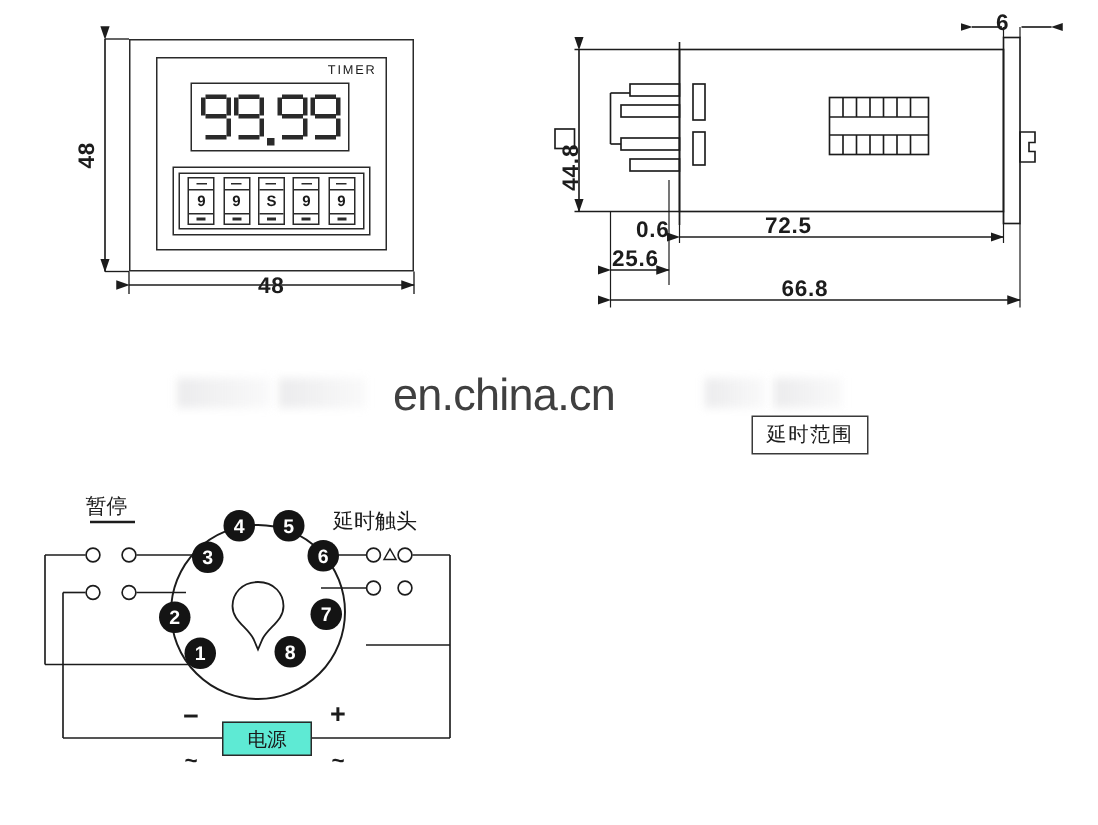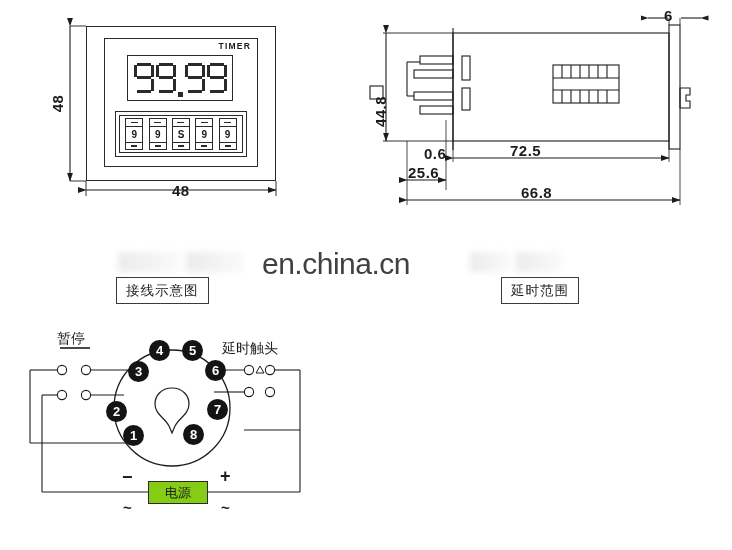--- a/index.html
+++ b/index.html
@@ -22,21 +22,21 @@
          font-family: "Liberation Sans", sans-serif; color:#1c1c1c; }
   .dim-v { transform-origin: center; transform: rotate(-90deg); }
   .cn { font-family: "DejaVu Sans", sans-serif; font-size: 14px; color:#1c1c1c; }
 
   
   #front-view { position:absolute; left:86px; top:26px; width:190px; height:155px; }
   .panel-outer { position:absolute; inset:0; border:1.4px solid #2a2a2a; background:#fff; }
   .panel-inner { position:absolute; left:18px; top:12px; right:18px; bottom:14px;
                  border:1.4px solid #2a2a2a; }
   .timer-tag { position:absolute; right:6px; top:2px; font-size:8.5px;
-               letter-spacing:1.2px; font-weight:700; font-family:"Liberation Sans",sans-serif; }
+               letter-spacing:1.2px; font-weight:400; font-family:"Liberation Sans",sans-serif; }
   .lcd-box { position:absolute; left:22px; top:16px; width:104px; height:44px;
              border:1.6px solid #2a2a2a; background:#fff; }
   .lcd-digits { position:absolute; inset:0; display:flex; align-items:center;
                 justify-content:center; }
   .sw-frame { position:absolute; left:10px; bottom:9px; right:10px; height:44px;
               border:1.3px solid #2a2a2a; }
   .sw-frame2 { position:absolute; left:3px; top:3px; right:3px; bottom:3px;
                border:1.2px solid #2a2a2a; display:flex; align-items:center;
                justify-content:space-evenly; }
   .thumb { width:16px; height:30px; border:1.1px solid #2a2a2a; background:#fff;
@@ -88,21 +88,21 @@
                  text-align:center; vertical-align:middle;
                  font-family:"DejaVu Sans", sans-serif; font-size:14px;
                  color:#1c1c1c; font-weight:400; }
   #delay-table th { letter-spacing:1px; }
   #delay-table td.val { font-family:"Liberation Sans", sans-serif; font-size:14.5px;
                         letter-spacing:.2px; }
   #delay-table col.c1 { width:118px; }
 
   
   #power-box { position:absolute; left:148px; top:481px; width:58px; height:21px;
-               border:1.4px solid #2a2a2a; background:#84cc16;
+               border:1.4px solid #2a2a2a; background:#5eead4;
                display:flex; align-items:center; justify-content:center; }
   #power-box span { font-family:"DejaVu Sans", sans-serif; font-size:13px; }
 </style>
 </head>
 <body>
 
 <div class="canvas">
 
   <div class="wm-blur" style="left:118px; width:62px;"></div>
   <div class="wm-blur" style="left:186px; width:58px;"></div>
@@ -331,23 +331,20 @@
   <div class="txt dim" style="left:172px; top:183px;">48</div>
 
   <div class="txt dim dim-v" style="left:365px; top:104px;">44.8</div>
   <div class="txt dim" style="left:664px; top:8px;">6</div>
   <div class="txt dim" style="left:424px; top:146px;">0.6</div>
   <div class="txt dim" style="left:408px; top:165px;">25.6</div>
   <div class="txt dim" style="left:510px; top:143px;">72.5</div>
   <div class="txt dim" style="left:521px; top:185px;">66.8</div>
 
 
-  <div class="box-label" style="left:116px; top:277px;">
-    <span>接线示意图</span>
-  </div>
   <div class="box-label" style="left:501px; top:277px;">
     <span>延时范围</span>
   </div>
 
   <div class="txt cn" style="left:57px; top:331px;">暂停</div>
   <div class="txt cn" style="left:222px; top:342px;font-family:Liberation Serif, serif;">延时触头</div>
 
   <div class="pin" style="left:123px; top:425px;">1</div>
   <div class="pin" style="left:106px; top:401px;">2</div>
   <div class="pin" style="left:128px; top:361px;">3</div>

